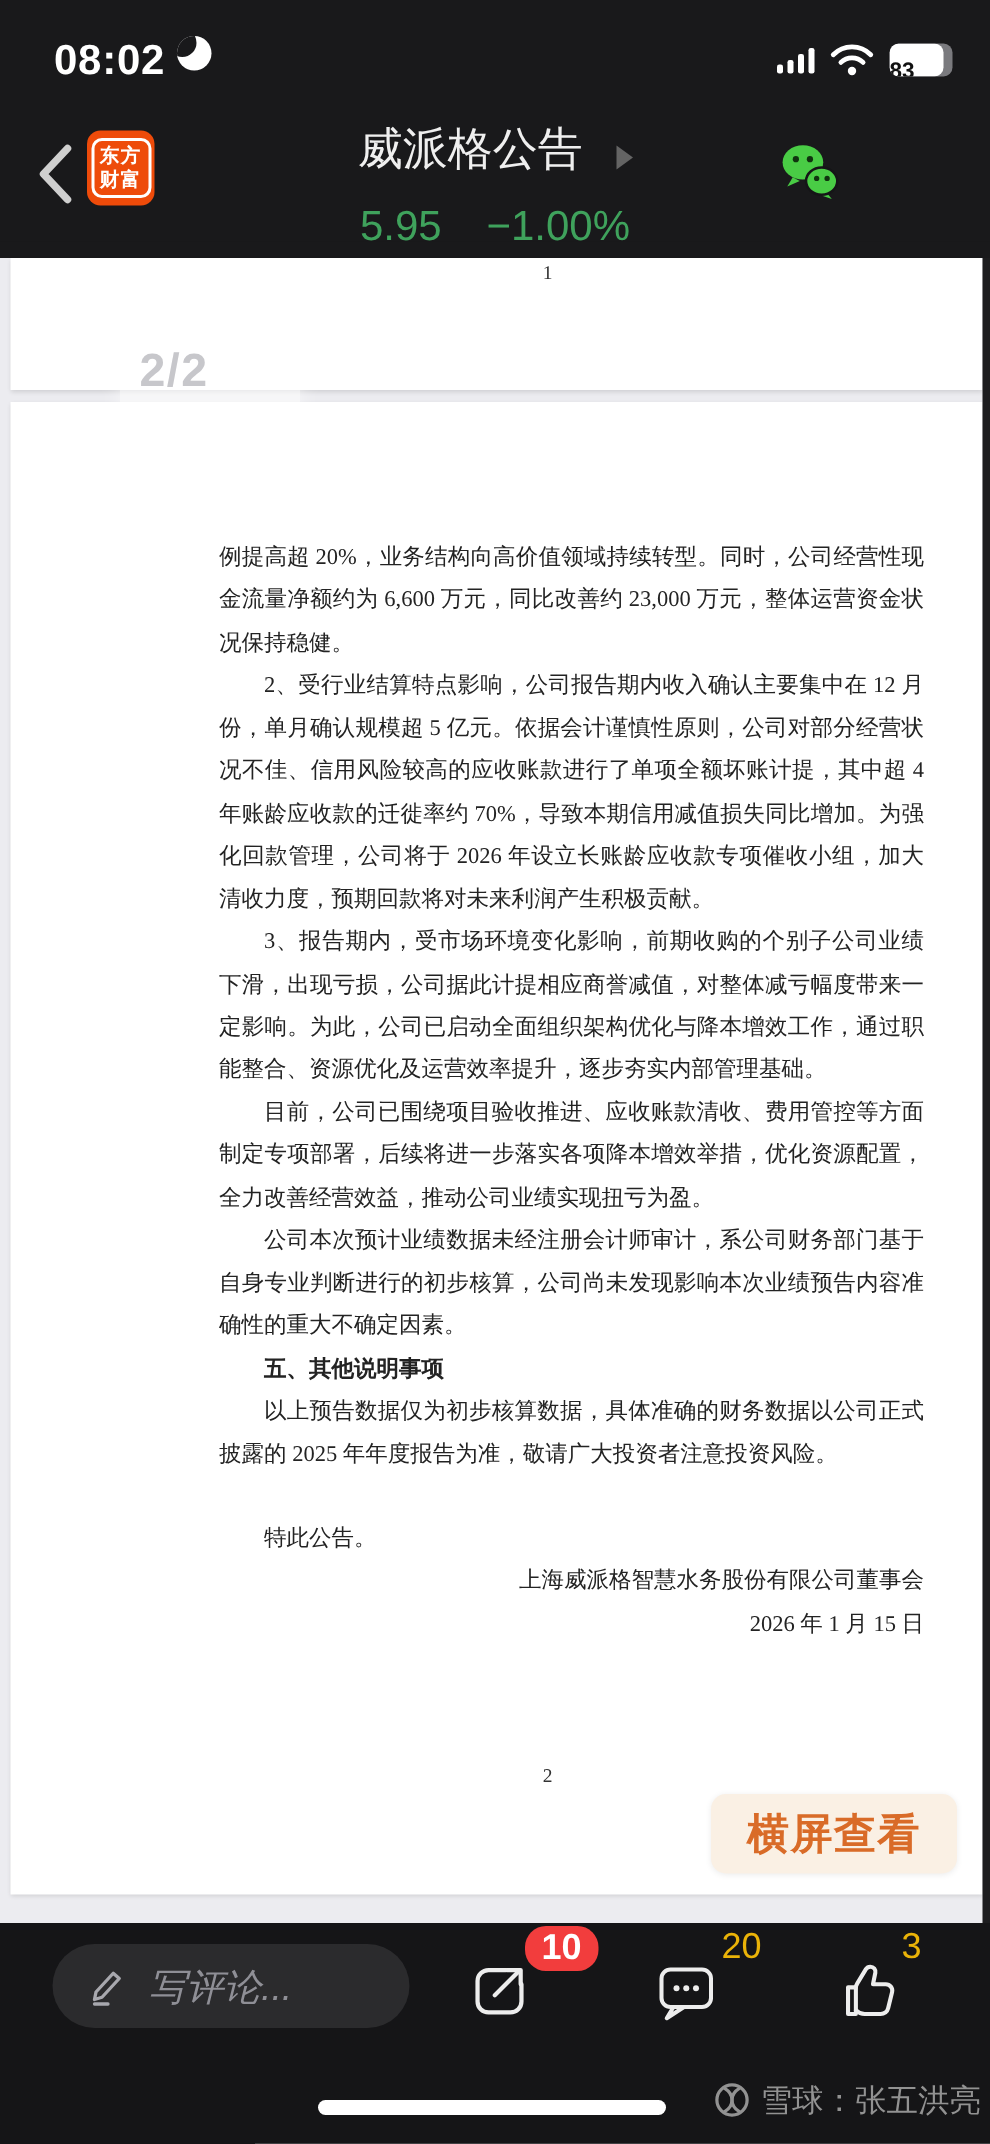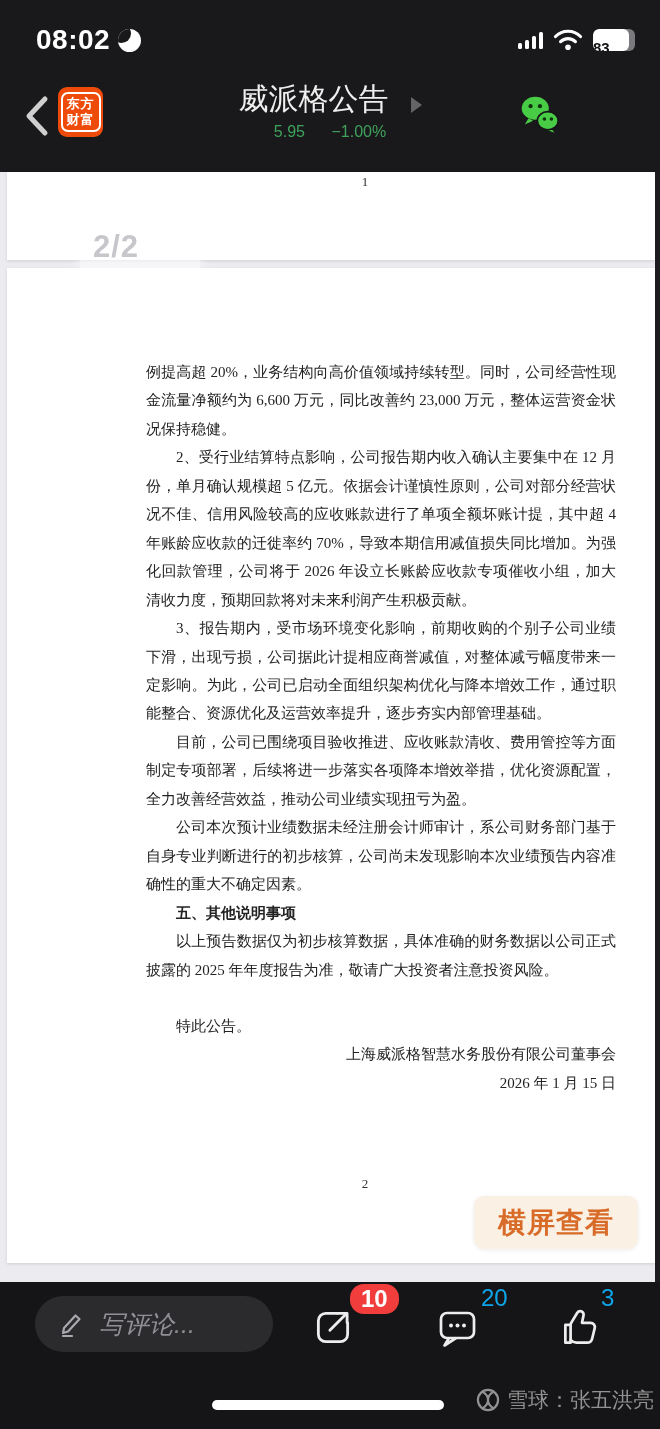--- a/index.html
+++ b/index.html
@@ -1,21 +1,21 @@
 <!DOCTYPE html>
 <html><head>
 <meta charset="utf-8">
 <style>
   * { margin:0; padding:0; box-sizing:border-box; }
   html,body { width:660px; height:1429px; overflow:hidden; background:#19191b; }
   body { font-family:"Liberation Sans","DejaVu Sans",sans-serif; position:relative; }
 
   
   .status-bar { position:absolute; left:0; top:0; width:660px; height:85px; background:#19191b; }
-  .time-wrap { position:absolute; left:36px; top:24px; display:flex; align-items:center; gap:8px; }
+  .time-wrap { position:absolute; left:36px; top:24px; display:flex; gap:8px; }
   .time { color:#fff; font-size:28px; font-weight:bold; letter-spacing:.5px; }
   .moon { position:relative; width:23px; height:23px; border-radius:50%; background:#fff; overflow:hidden; }
   .moon::after { content:""; position:absolute; width:19px; height:19px; border-radius:50%; background:#19191b; left:-6px; top:-5px; }
   .status-right { position:absolute; right:30px; top:28px; display:flex; align-items:center; gap:10px; }
   .signal { display:flex; align-items:flex-end; gap:2.5px; height:18px; }
   .signal span { width:4.5px; background:#fff; border-radius:1.5px; display:block; }
   .s1{height:6px}.s2{height:9px}.s3{height:13px}.s4{height:17px}
   .battery { position:relative; width:42px; height:22px; border-radius:6px; background:#7a7a7e; overflow:hidden; }
   .battery .fill { position:absolute; left:0; top:0; bottom:0; width:85%; background:#fff; border-radius:6px; }
   .battery .pct { position:absolute; inset:0; display:flex; align-items:center; justify-content:flex-start; padding-left:0; color:#111; font-size:15px; font-weight:bold;margin-top:16px; }
@@ -23,21 +23,21 @@
 
   
   .app-header { position:absolute; left:0; top:74px; width:660px; height:87px; background:#19191b; }
   .back { position:absolute; left:20px; top:16px; }
   .logo { position:absolute; left:58px; top:13px; width:45px; height:50px; background:#ee4b0a; border-radius:9px; display:flex; align-items:center; justify-content:center; }
   .logo-inner { border:2px solid #fff; border-radius:7px; padding:2px 4px; text-align:center; }
   .logo-inner div { color:#fff; font-size:13px; font-weight:bold; line-height:1.2; letter-spacing:1px; white-space:nowrap; }
   .title-block { position:absolute; left:0; top:0; width:660px; text-align:center; }
   .doc-title { margin-top:5px; color:#efefef; font-size:30px; font-weight:500; display:inline-block; }
   .title-arrow { display:inline-block; width:0; height:0; border-left:11px solid #777; border-top:8px solid transparent; border-bottom:8px solid transparent; margin-left:22px; vertical-align:middle; opacity:.8; }
-  .price-line { margin-top:3px; text-align:center; font-size:16px; color:#3fa25c; }
+  .price-line { margin-top:15px; text-align:center; font-size:28px; color:#3fa25c; }
   .price-line .chg { margin-left:22px; }
   .wechat { position:absolute; left:516px; top:16px; }
   .more { position:absolute; left:588px; top:114px; display:flex; gap:7px; }
   .more i { width:8px; height:8px; border-radius:50%; background:#e9e9e9; }
 
   
   .doc-view { position:absolute; left:0; top:172px; width:660px; height:1110px; background:#ececf0; }
   .pg { position:absolute; left:7px; width:648px; background:#fff; box-shadow:0 1px 3px rgba(0,0,0,.12); }
   .page1 { top:0; height:88px; }
   .page1 .footnum { position:absolute; left:107px; right:39px; top:2px; text-align:center;
@@ -62,21 +62,21 @@
                    background:#faf0e4; border-radius:10px; display:flex; align-items:center; justify-content:center;
                    color:#d96b28; font-size:28px; font-weight:bold; letter-spacing:1px;
                    box-shadow:0 1px 4px rgba(0,0,0,.08); cursor:pointer; }
 
   
   .toolbar { position:absolute; left:0; top:1282px; width:660px; height:147px; background:#151517; }
   .comment-pill { position:absolute; left:35px; top:14px; width:238px; height:56px; border-radius:28px;
                   background:#2b2b2d; display:flex; align-items:center; padding-left:22px; gap:14px; cursor:text; }
   .comment-pill .ph { color:#8f8f96; font-size:25px;font-style:italic; }
   .tb-group { position:absolute; top:0; }
-  .tb-count { position:absolute; color:#0ea5e9; font-size:24px; font-weight:500; }
+  .tb-count { position:absolute; color:#eab308; font-size:24px; font-weight:500; }
   .badge { position:absolute; background:#f23d3d; color:#fff; font-size:24px; font-weight:bold;
            padding:1px 11px; border-radius:14px; }
   .home-indicator { position:absolute; left:212px; top:118px; width:232px; height:10px; border-radius:5px; background:#fff; }
   .watermark { position:absolute; right:6px; top:104px; display:flex; align-items:center; gap:6px; color:#929292; font-size:21px; }
 </style>
 </head>
 <body>
 
 <div class="status-bar">
   <div class="time-wrap">

